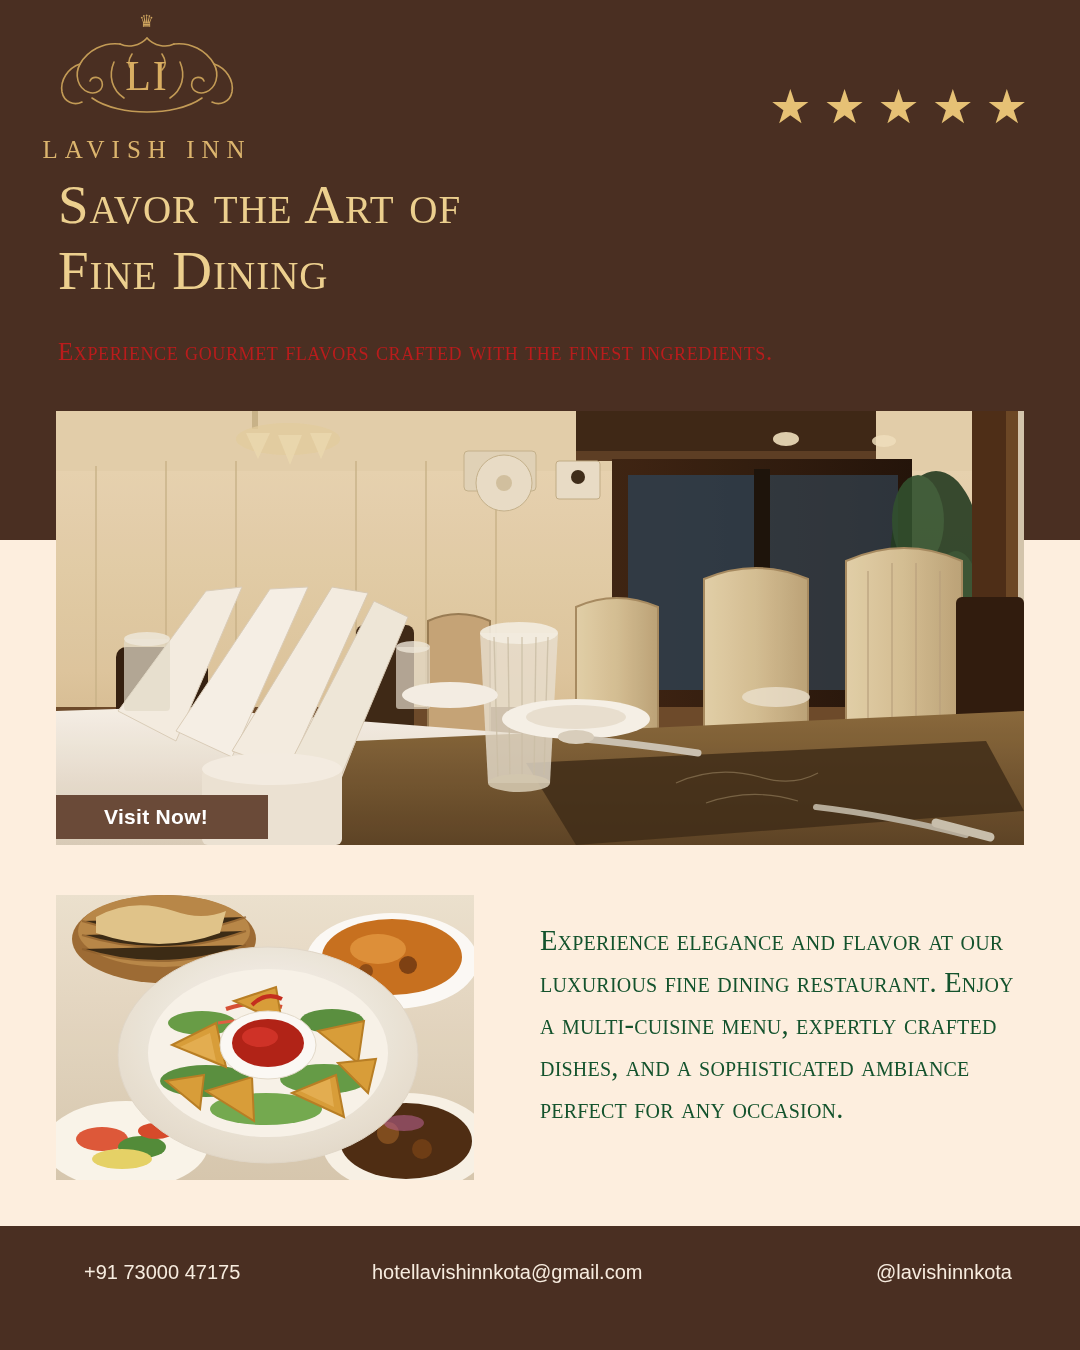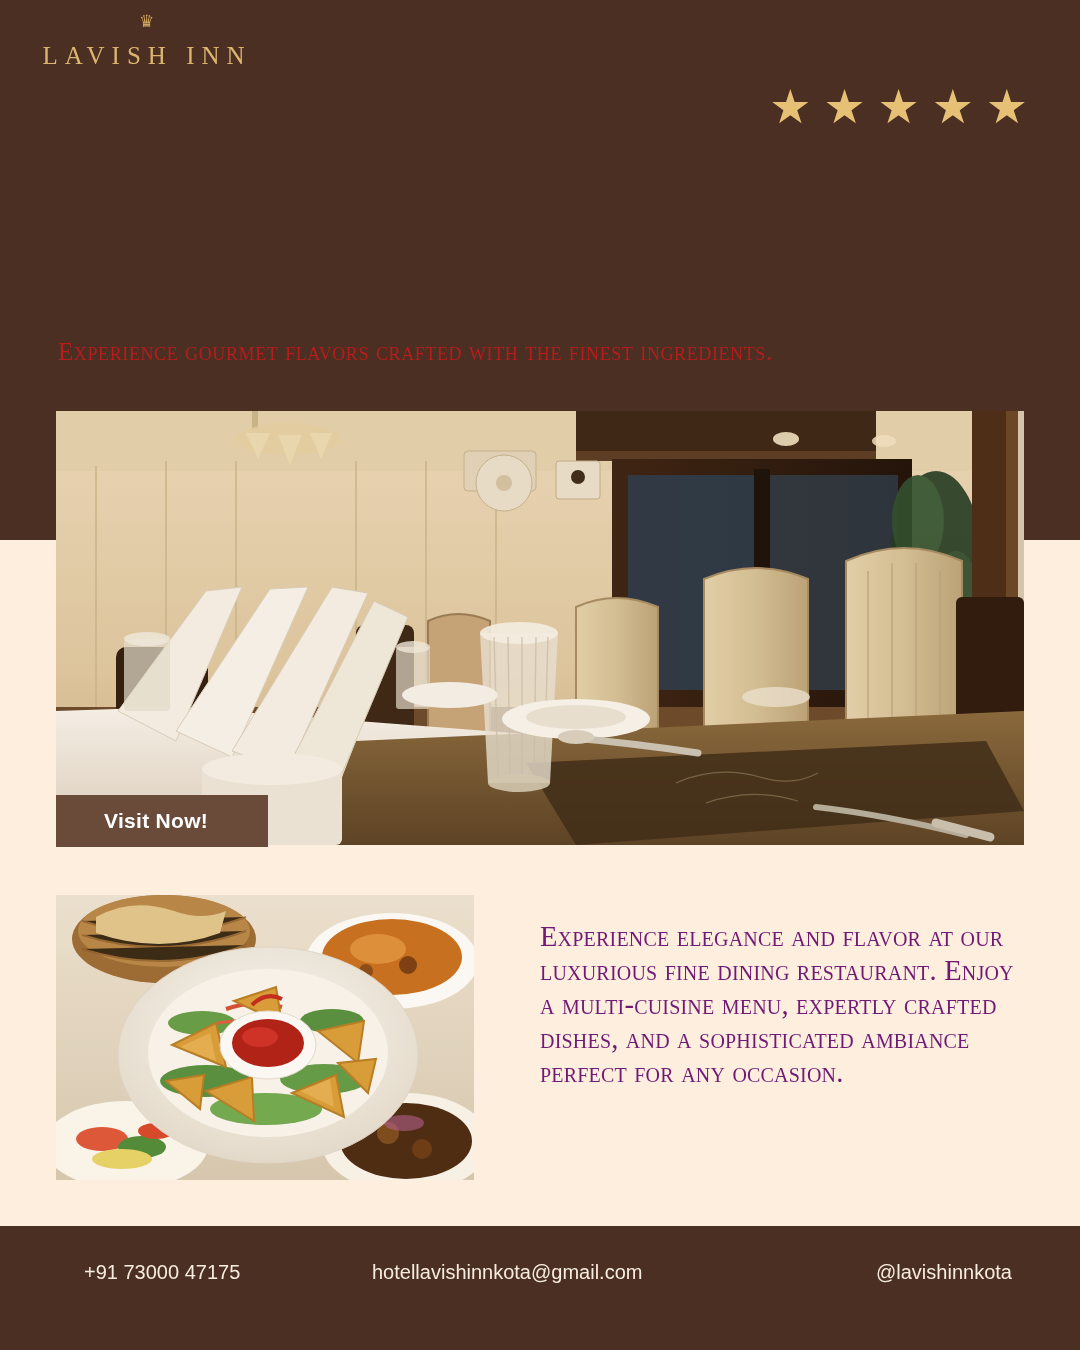--- a/index.html
+++ b/index.html
@@ -80,44 +80,44 @@
   .hero {
     position: absolute; left: 56px; top: 411px;
     width: 968px; height: 434px;
     overflow: hidden;
     background: #3a2a1c;
   }
   .hero-canvas { position: absolute; inset: 0; }
 
   .visit-btn {
     position: absolute; left: 56px; top: 795px;
-    width: 212px; height: 52px;
+    width: 212px; height: 44px;
     background: #6a4a38;
     color: #ffffff;
     font-family: "Liberation Sans", sans-serif;
     font-weight: bold;
     font-size: 21px;
     display: flex; align-items: center;
     padding-left: 48px;
     letter-spacing: 0.3px;
   }
 
   
   .food-photo {
     position: absolute; left: 56px; top: 895px;
     width: 418px; height: 285px;
     overflow: hidden;
     background: #d8c3a0;
   }
   .body-copy {
     position: absolute; left: 540px; top: 920px;
     width: 490px;
-    color: #701a75;
+    color: #14532d;
     font-size: 28.5px;
-    line-height: 34px;
+    line-height: 42px;
     font-variant: small-caps;
     letter-spacing: 0.2px;
   }
 
   
   .footer {
     position: absolute; left: 0; bottom: 0;
     width: 1080px; height: 124px;
     background: #4a2f22;
     color: #f7ecdf;
@@ -136,32 +136,52 @@
 </style>
 </head>
 <body>
 
 <div class="poster">
 
   <div class="top-panel"></div>
 
   <div class="logo-block">
     <div class="logo-crown">♛</div>
+    <div class="logo-frame">
+      <svg width="230" height="92" viewBox="0 0 230 92" fill="none" xmlns="http://www.w3.org/2000/svg">
+        <g stroke="#c39b56" stroke-width="1.6" fill="none" stroke-linecap="round">
+          <path d="M115 6 C108 14, 96 16, 88 12"></path>
+          <path d="M115 6 C122 14, 134 16, 142 12"></path>
+          <path d="M88 12 C72 10, 56 18, 48 32 C42 43, 46 56, 56 60 C64 63, 72 58, 70 50 C68 44, 60 44, 58 49"></path>
+          <path d="M142 12 C158 10, 174 18, 182 32 C188 43, 184 56, 174 60 C166 63, 158 58, 160 50 C162 44, 170 44, 172 49"></path>
+          <path d="M48 32 C36 36, 28 48, 30 60 C32 70, 42 74, 50 70"></path>
+          <path d="M182 32 C194 36, 202 48, 200 60 C198 70, 188 74, 180 70"></path>
+          <path d="M60 66 C74 76, 96 80, 115 80 C134 80, 156 76, 170 66"></path>
+          <path d="M82 30 C76 44, 80 58, 92 66"></path>
+          <path d="M148 30 C154 44, 150 58, 138 66"></path>
+          <path d="M100 22 C96 28, 96 34, 100 38"></path>
+          <path d="M130 22 C134 28, 134 34, 130 38"></path>
+        </g>
+        <text x="115" y="58" text-anchor="middle" font-family="Liberation Serif, serif" font-size="42" fill="#d9ae62" letter-spacing="2">LI</text>
+      </svg>
+    </div>
     <div class="logo-name">LAVISH INN</div>
   </div>
 
   <div class="stars">
     <span class="star">★</span>
     <span class="star">★</span>
     <span class="star">★</span>
     <span class="star">★</span>
     <span class="star">★</span>
   </div>
 
   <div class="headline">
+    <div>Savor the Art of</div>
+    <div>Fine Dining</div>
   </div>
   <div class="subhead">Experience gourmet flavors crafted with the finest ingredients.</div>
 
   <div class="hero">
     <svg class="hero-canvas" width="968" height="434" viewBox="0 0 968 434" xmlns="http://www.w3.org/2000/svg">
       <defs>
         <linearGradient id="wall" x1="0" y1="0" x2="0" y2="1">
           <stop offset="0%" stop-color="#f0dfc0"></stop>
           <stop offset="60%" stop-color="#e3cda6"></stop>
           <stop offset="100%" stop-color="#cdb285"></stop>

